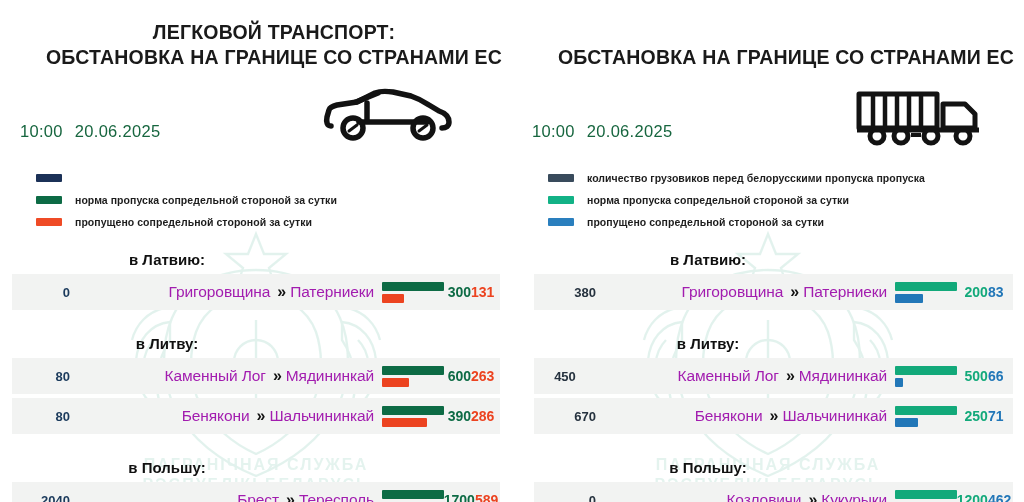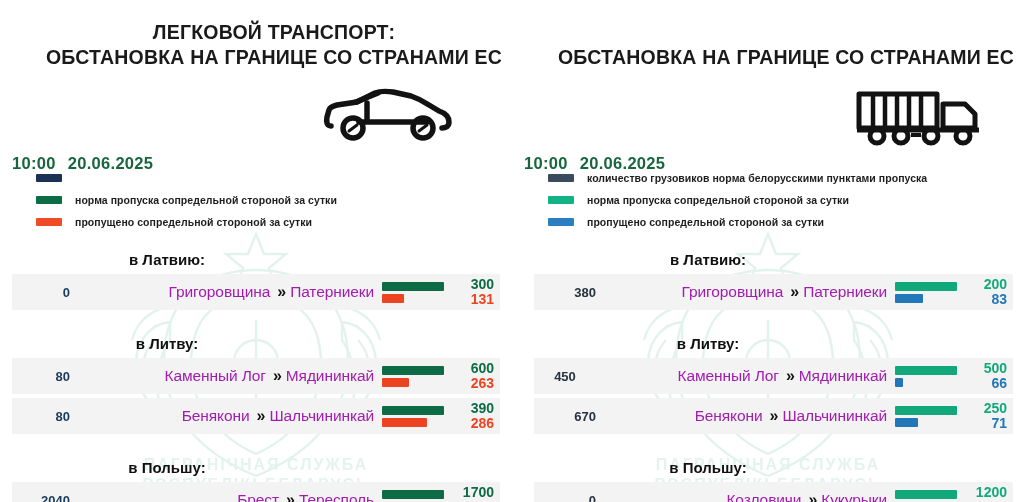--- a/index.html
+++ b/index.html
@@ -45,28 +45,27 @@
   .vehicle-icon {
     position: absolute;
     top: 86px;
     z-index: 2;
   }
   .panel-left .vehicle-icon  { left: 323px; }
   .panel-right .vehicle-icon { left: 341px; }
 
   .stamp {
     position: absolute;
-    top: 122px; left: 12px;
+    top: 122px; left: 20px;
     z-index: 2;
     font-size: 16.5px;
-    font-weight: bold;
+    font-weight: normal;
     color: #17663f;
     letter-spacing: .3px;
     white-space: nowrap;
-    margin-top: 32px;
   }
   .stamp .sp { display: inline-block; width: 12px; }
 
   
   .legend {
     position: absolute;
     top: 168px; left: 36px;
     z-index: 2;
   }
   .legend-row {
@@ -155,21 +154,21 @@
     gap: 3px;
   }
   .bar { height: 9px; border-radius: 1px; }
 
   .vals {
     width: 52px;
     flex: 0 0 auto;
     text-align: right;
     padding-right: 6px;
     display: flex;
-    flex-direction: column;
+    flex-direction: row;
     justify-content: center;
     gap: 0px;
   }
   .val {
     font-size: 14px;
     font-weight: bold;
     line-height: 15px;
   }
 
   .sep { height: 16px; }
@@ -341,21 +340,21 @@
               <circle cx="48" cy="50" r="7"></circle>
               <circle cx="78" cy="50" r="7"></circle>
               <circle cx="110" cy="50" r="7"></circle>
   </g>
   <path d="M58 49 L68 49" stroke="#121212" stroke-width="4"></path>
 </svg></div>
         <div class="stamp" style="color: rgb(23, 102, 63);"><span>10:00</span><span class="sp"></span><span>20.06.2025</span></div>
         <div class="legend">
           <div class="legend-row">
             <span class="legend-swatch" style="background: rgb(57, 75, 92);"></span>
-            <span class="legend-label">количество грузовиков норма белорусскими пунктами пропуска</span>
+            <span class="legend-label">количество грузовиков перед белорусскими пропуска пропуска</span>
           </div>
           <div class="legend-row">
             <span class="legend-swatch" style="background: rgb(18, 178, 134);"></span>
             <span class="legend-label">норма пропуска сопредельной стороной за сутки</span>
           </div>
           <div class="legend-row">
             <span class="legend-swatch" style="background: rgb(42, 127, 190);"></span>
             <span class="legend-label">пропущено сопредельной стороной за сутки</span>
           </div>
         </div>

